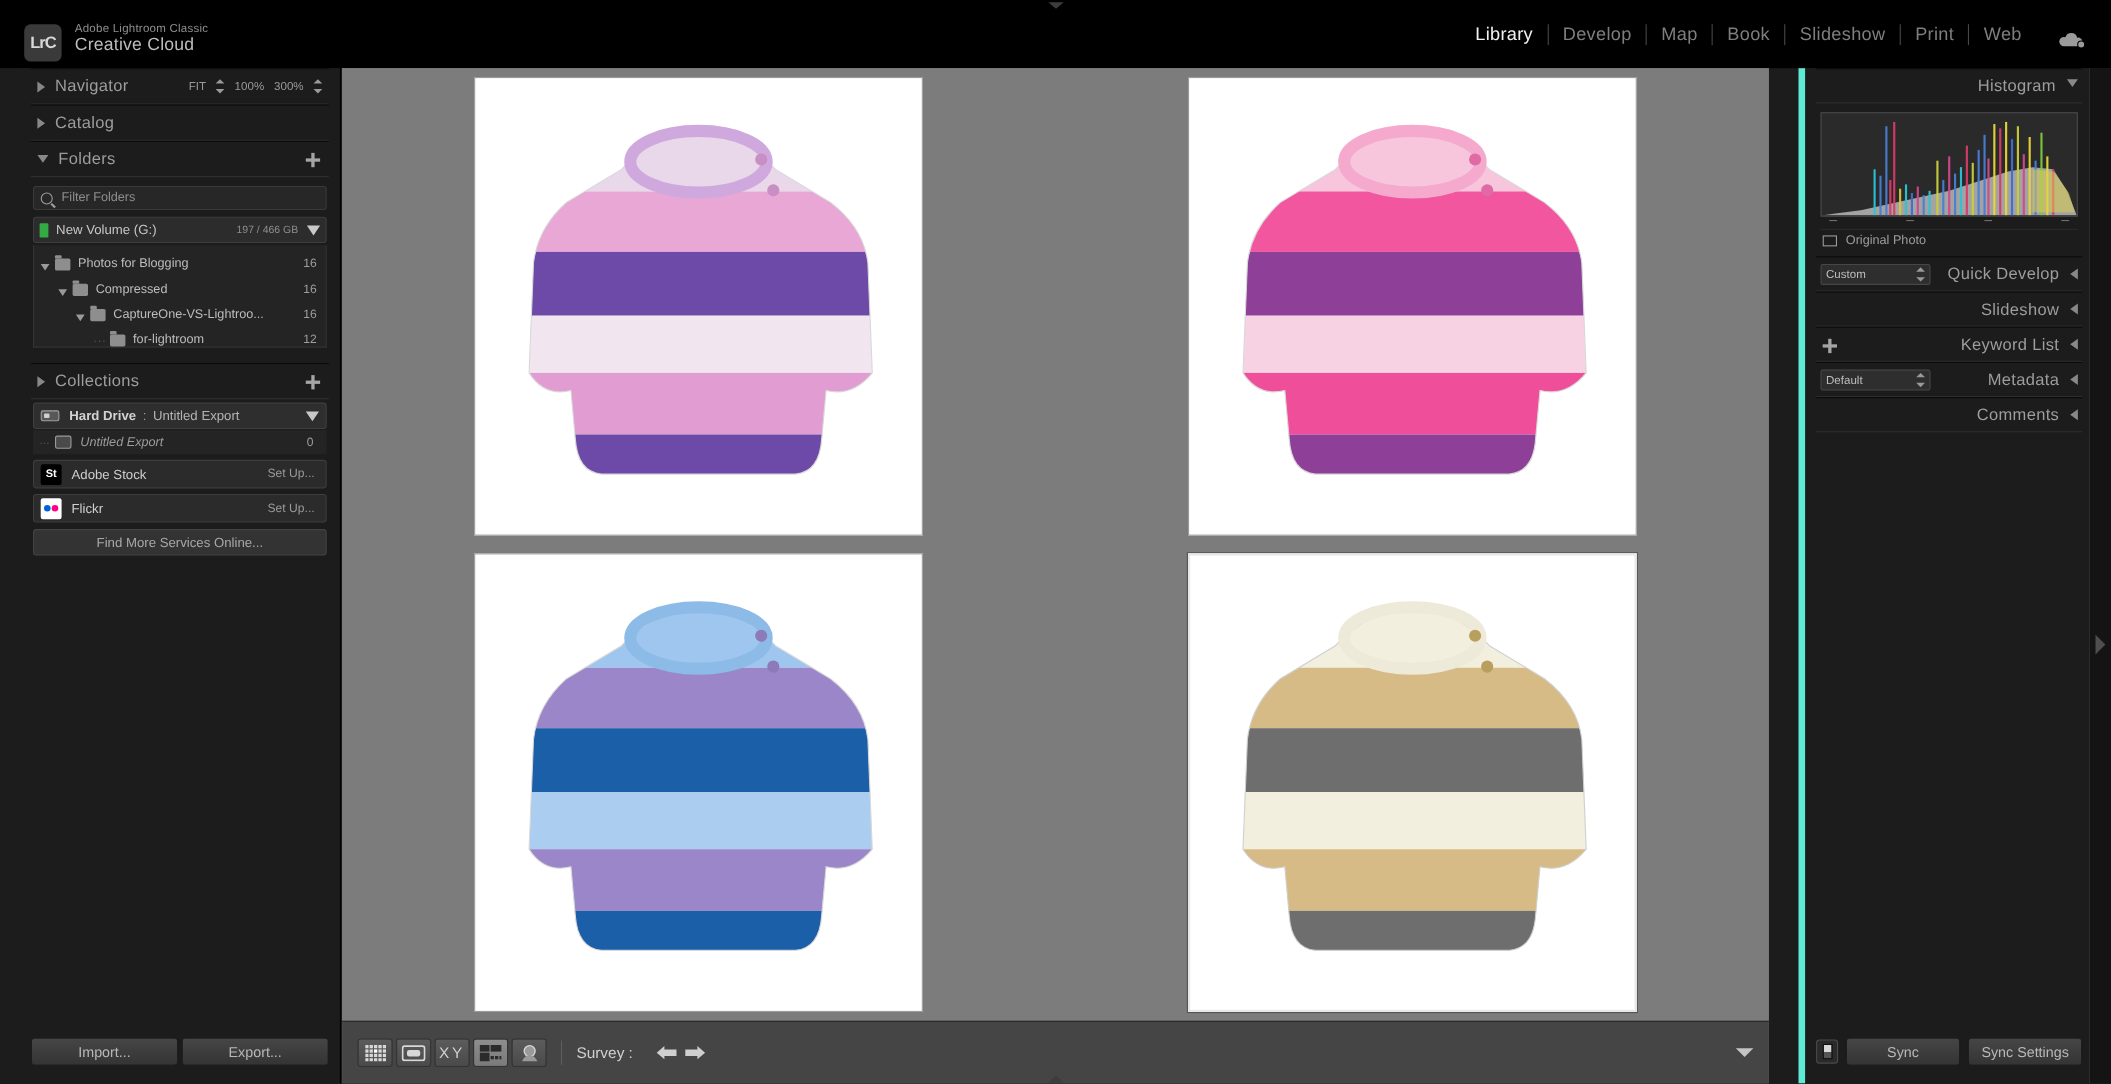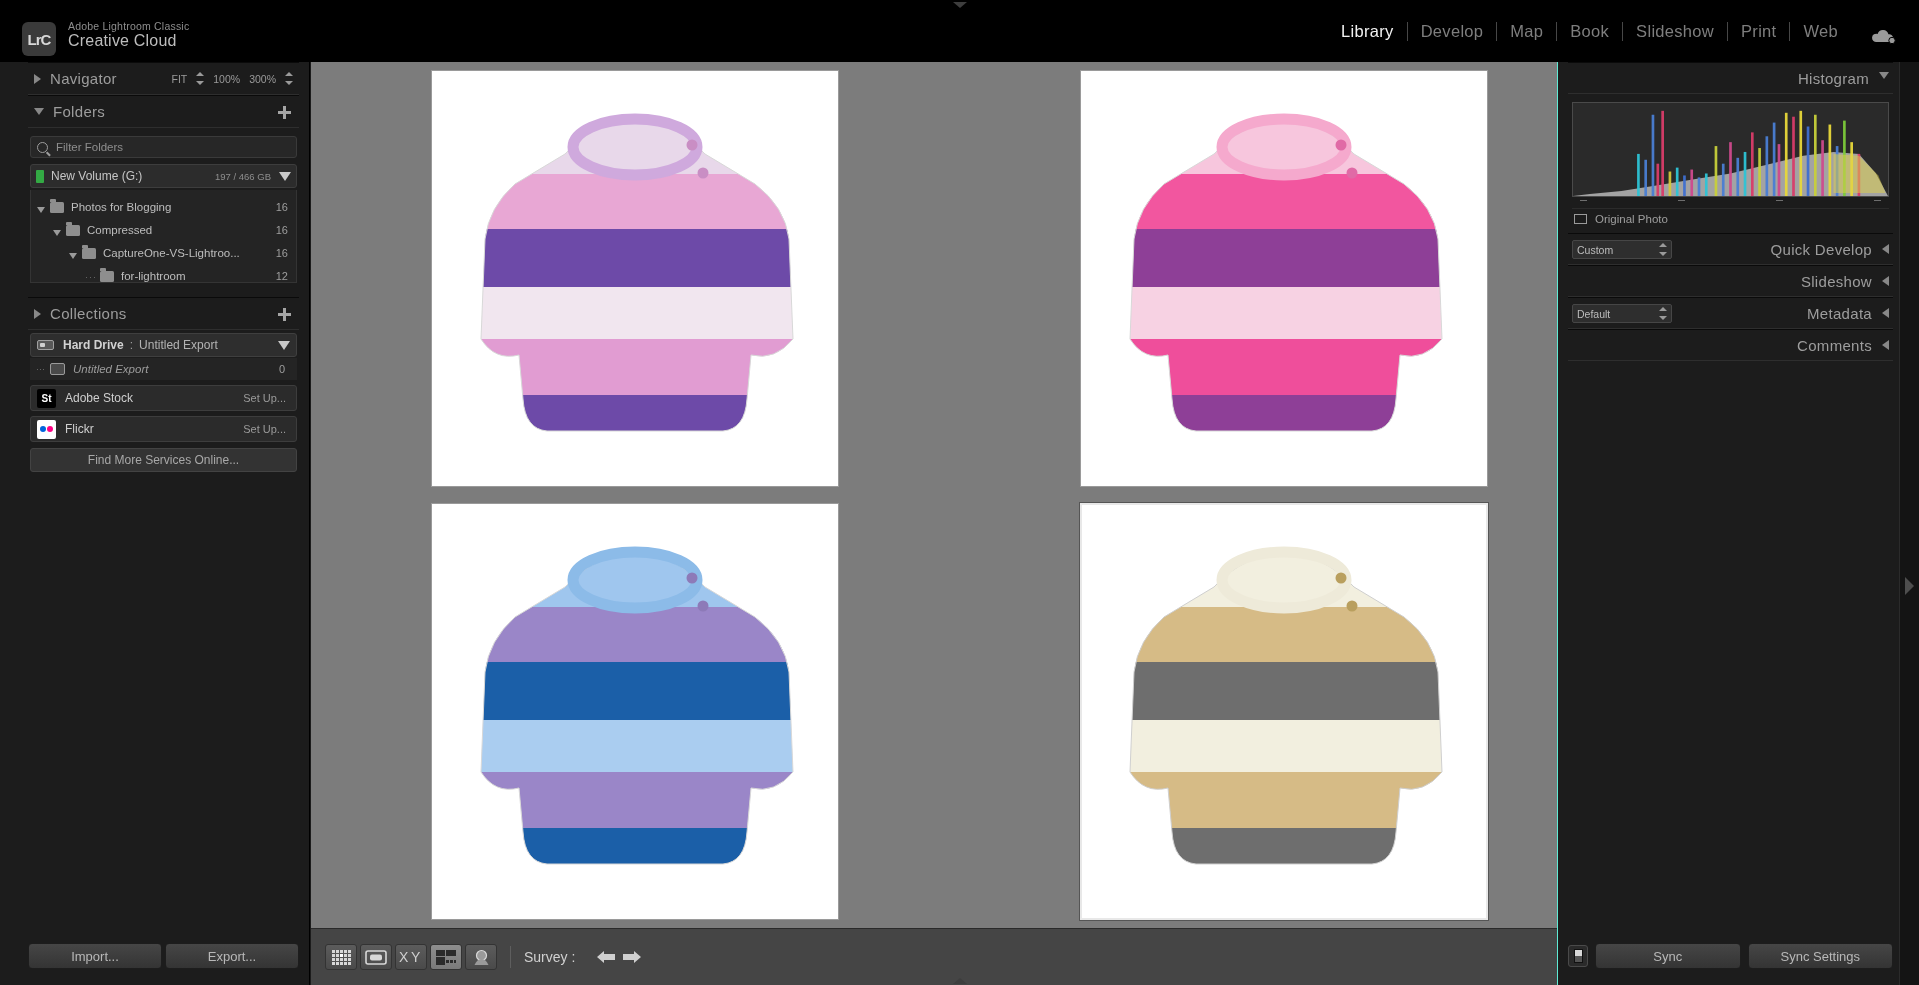--- a/index.html
+++ b/index.html
@@ -113,22 +113,22 @@
   .find-more { margin:6px 2px 0 2px; height:24px; background:#333; border:1px solid #434343;
                border-radius:3px; display:flex; align-items:center; justify-content:center;
                font-size:12px; color:#a8a8a8; cursor:pointer; }
 
   .bottom-btns { position:absolute; left:28px; right:10px; bottom:16px; display:flex; gap:3px; }
   .bbtn { flex:1; height:26px; background:linear-gradient(#464646,#343434); border:1px solid #1d1d1d;
           border-radius:4px; display:flex; align-items:center; justify-content:center;
           font-size:13px; color:#b8b8b8; cursor:pointer; }
 
   
-  .rightpanel { position:absolute; right:0; top:62px; width:362px; bottom:0; background:#1c1c1c;
-                border-left:1px solid #5eead4; }
+  .rightpanel { position:absolute; right:0; top:62px; width:284px; bottom:0; background:#1c1c1c;
+                border-left:6px solid #5eead4; }
   .rp-inner { position:absolute; left:10px; right:26px; top:0; bottom:66px; }
   .panel-edge-r { position:absolute; right:0; top:62px; width:20px; bottom:0; background:#141414;
                   border-left:1px solid #2b2b2b; }
   .edge-arrow-r { position:absolute; right:5px; top:515px; width:0; height:0;
                   border-top:9px solid transparent; border-bottom:9px solid transparent;
                   border-left:9px solid #4e4e4e; cursor:pointer; }
 
   .rsec { position:relative; height:32px; display:flex; align-items:center; justify-content:flex-end;
           border-top:1px solid #0a0a0a; border-bottom:1px solid #2e2e2e; padding-right:4px; }
   .rsec .rtitle { font-size:15px; color:#9d9d9d; letter-spacing:.3px; }
@@ -230,20 +230,24 @@
         <div class="sec-title">Navigator</div>
         <div class="nav-zooms">
           <span>FIT</span>
           <i class="stepper"></i>
           <span>100%</span>
           <span>300%</span>
           <i class="stepper"></i>
         </div>
       </div>
 
+      <div class="sec-head">
+        <div class="tri right"></div>
+        <div class="sec-title">Catalog</div>
+      </div>
 
       <div class="sec-head">
         <div class="tri down"></div>
         <div class="sec-title">Folders</div>
         <div class="plus-icon"></div>
       </div>
 
       <div class="filter-box">
         <div class="mag"></div>
         <span>Filter Folders</span>
@@ -575,20 +579,25 @@
         </div>
         <div class="rtitle">Quick Develop</div>
         <div class="rtri"></div>
       </div>
 
       <div class="rsec">
         <div class="rtitle">Slideshow</div>
         <div class="rtri"></div>
       </div>
 
+      <div class="rsec">
+        <div class="rplus"></div>
+        <div class="rtitle">Keyword List</div>
+        <div class="rtri"></div>
+      </div>
 
       <div class="rsec">
         <div class="rsel">
           <span>Default</span>
           <i class="stepper"></i>
         </div>
         <div class="rtitle">Metadata</div>
         <div class="rtri"></div>
       </div>
 

